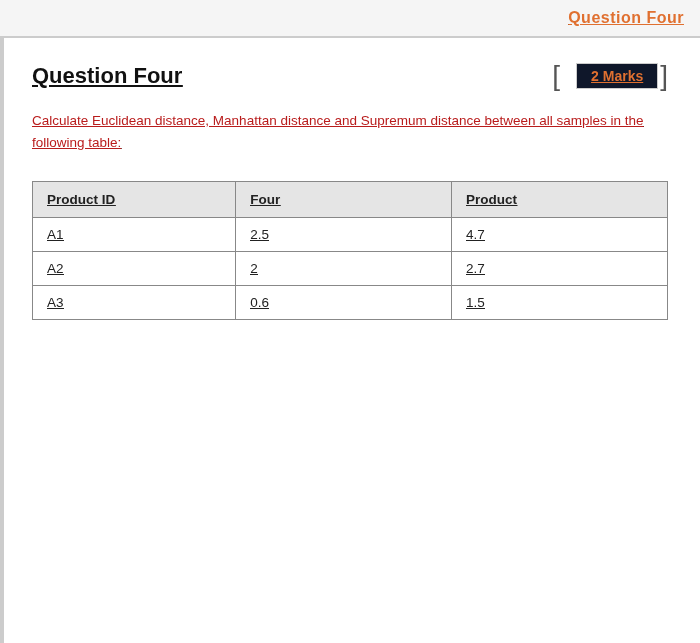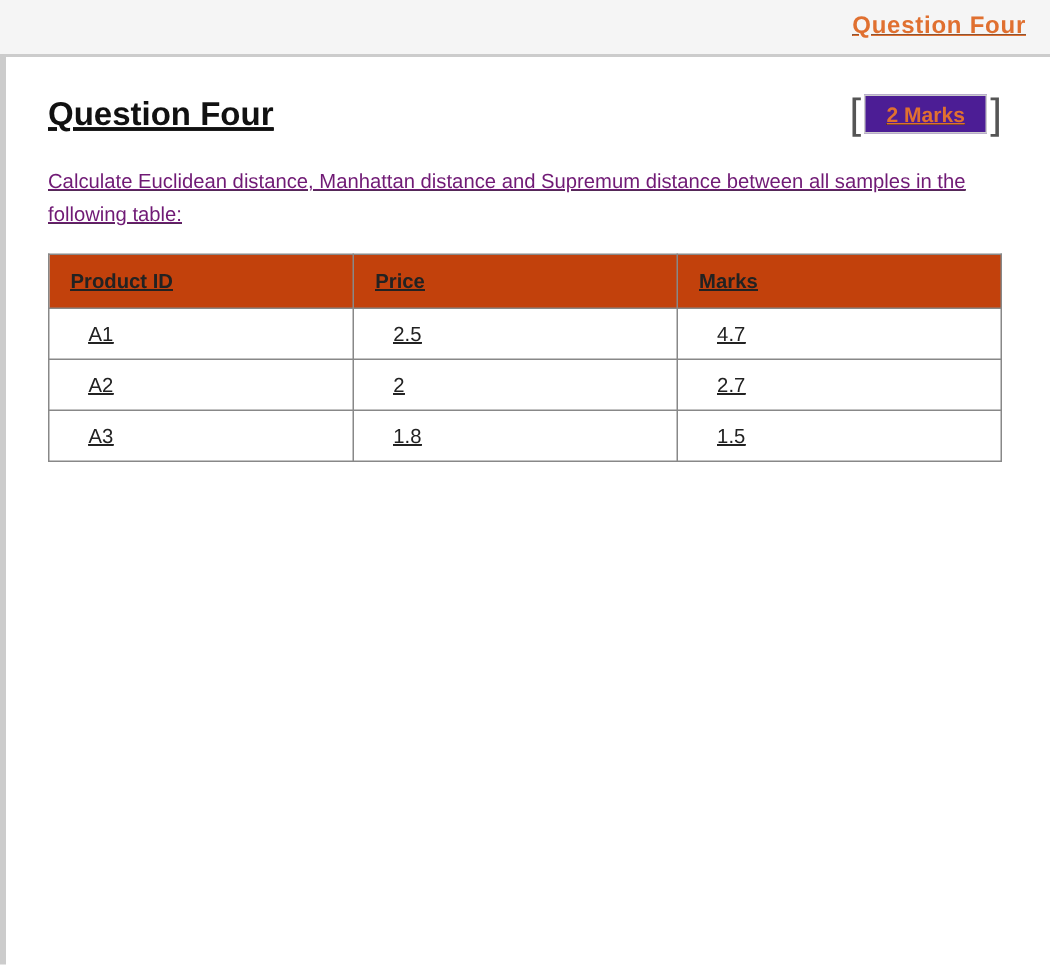--- a/index.html
+++ b/index.html
@@ -83,52 +83,53 @@
       color: #555555;
       line-height: 1;
       margin-left: 2px;
     }
 
     .marks-text {
       font-size: 14px;
       font-weight: bold;
       color: #e07030;
       padding: 4px 14px;
-      background: #4c1d95;
+      background: #0f172a;
       border: 1px solid #cccccc;
+      margin-left: 14px;
     }
 
     .description {
       font-size: 13.5px;
       line-height: 1.6;
-      color: #701a75;
-      margin-bottom: 16px;
+      color: #b91c1c;
+      margin-bottom: 28px;
     }
 
     table {
       width: 100%;
       border-collapse: collapse;
       margin-top: 8px;
     }
 
     thead tr {
-      background: #c2410c;
+      background: #e5e5e5;
     }
 
     th {
       border: 1px solid #888888;
       padding: 10px 14px;
       font-weight: bold;
       font-size: 13.5px;
       text-align: left;
     }
 
     td {
       border: 1px solid #888888;
-      padding: 9px 26px;
+      padding: 9px 14px;
       font-size: 13.5px;
     }
 
     th:nth-child(1), td:nth-child(1) {
       width: 32%;
     }
 
     th:nth-child(2), td:nth-child(2) {
       width: 34%;
     }
@@ -156,36 +157,36 @@
       <span class="marks-bracket-right">]</span>
     </div>
   </div>
 
   <p class="description">Calculate Euclidean distance, Manhattan distance and Supremum distance between all samples in the following table:</p>
 
   <table>
     <thead>
       <tr>
         <th>Product ID</th>
-        <th>Price</th>
-        <th>Marks</th>
+        <th>Four</th>
+        <th>Product</th>
       </tr>
     </thead>
     <tbody id="table-body">
     <tr>
           <td>A1</td>
           <td>2.5</td>
           <td>4.7</td>
         </tr>
         <tr>
           <td>A2</td>
           <td>2</td>
           <td>2.7</td>
         </tr>
         <tr>
           <td>A3</td>
-          <td>1.8</td>
+          <td>0.6</td>
           <td>1.5</td>
         </tr>
       </tbody>
   </table>
 
 </div>
 
 </body></html>

